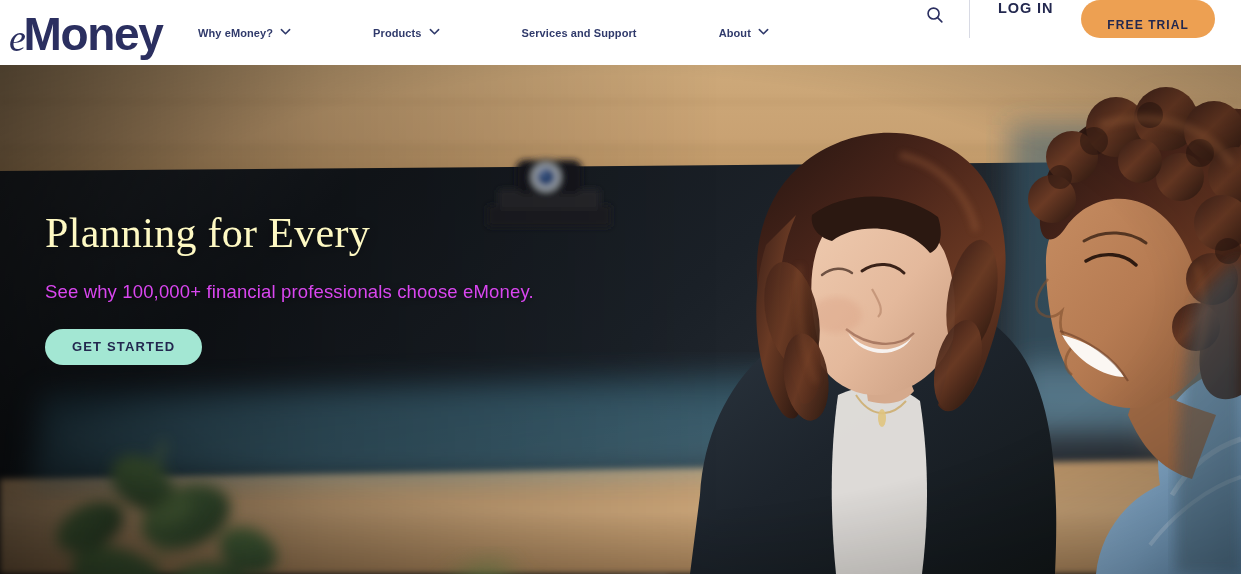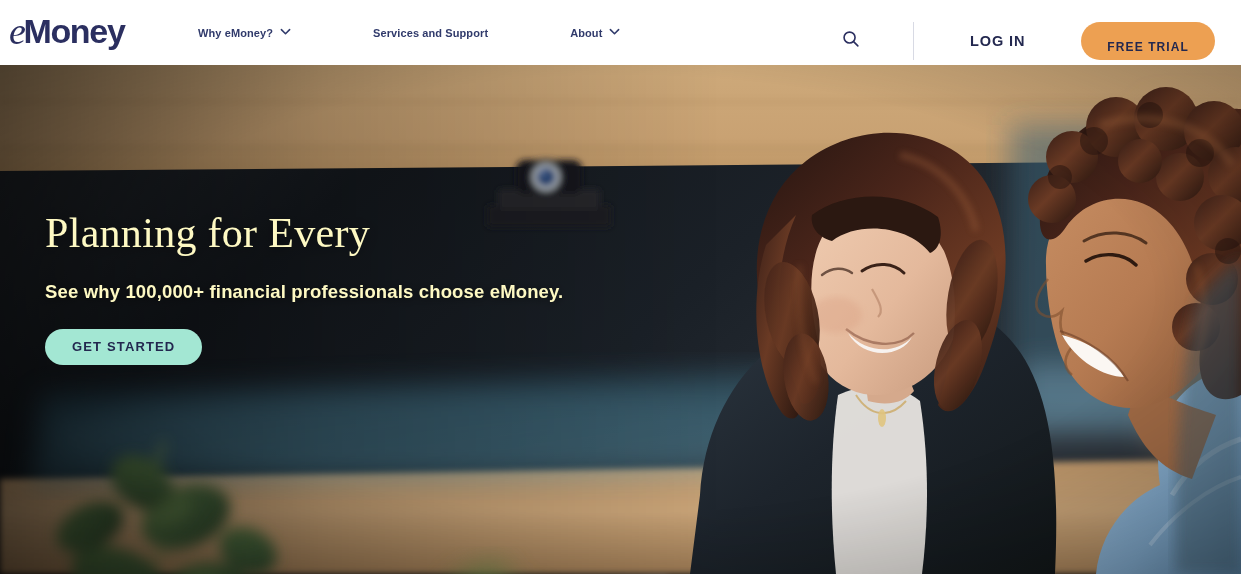--- a/index.html
+++ b/index.html
@@ -48,21 +48,21 @@
     font-style: italic;
     font-size: 38px;
     line-height: 1;
     font-weight: 400;
     letter-spacing: -0.5px;
     position: relative;
     top: 1px;
   }
   .logo-word {
     font-family: "Liberation Sans", sans-serif;
-    font-size: 34px;
+    font-size: 46px;
     font-weight: bold;
     line-height: 1;
     letter-spacing: -1.3px;
     margin-left: -2px;
   }
 
   .nav {
     position: absolute;
     left: 150px;
     top: 0;
@@ -95,22 +95,20 @@
     top: -1px;
   }
   .chev svg { display: block; }
 
   .header-right {
     position: absolute;
     right: 0;
     top: 0;
     height: 82px;
     display: flex;
-    align-items: center;
-    gap: 28px;
   }
   .search-btn {
     width: 34px;
     height: 34px;
     display: flex;
     align-items: center;
     justify-content: center;
     cursor: pointer;
     margin-right: 17px;
   }
@@ -172,22 +170,22 @@
     font-weight: 400;
     font-size: 42px;
     line-height: 1.02;
     color: #fef9c3;
     letter-spacing: 0.3px;
     text-shadow: 0 1px 14px rgba(0,0,0,0.45);
   }
   .hero-sub {
     margin-top: 26px;
     font-size: 18.5px;
-    color: #fef9c3;
-    font-weight: 700;
+    color: #d946ef;
+    font-weight: 400;
     letter-spacing: 0.15px;
     text-shadow: 0 1px 10px rgba(0,0,0,0.55);
   }
   .hero-cta {
     margin-top: 26px;
     display: inline-block;
     background: #A3E7D3;
     color: #23284F;
     font-size: 13px;
     font-weight: bold;
@@ -216,20 +214,28 @@
 
       <div class="nav-item">
         <span>Why eMoney?</span>
         <span class="chev">
           <svg width="11" height="11" viewBox="0 0 12 12">
               <path d="M1.5 4 L6 8.5 L10.5 4" fill="none" stroke="#303A6B" stroke-width="1.7" stroke-linecap="round" stroke-linejoin="round"></path>
             </svg>
         </span>
       </div>
 
+      <div class="nav-item">
+        <span>Products</span>
+        <span class="chev">
+          <svg width="11" height="11" viewBox="0 0 12 12">
+              <path d="M1.5 4 L6 8.5 L10.5 4" fill="none" stroke="#303A6B" stroke-width="1.7" stroke-linecap="round" stroke-linejoin="round"></path>
+            </svg>
+        </span>
+      </div>
 
       <div class="nav-item">
         <span>Services and Support</span>
       </div>
 
       <div class="nav-item">
         <span>About</span>
         <span class="chev">
           <svg width="11" height="11" viewBox="0 0 12 12">
               <path d="M1.5 4 L6 8.5 L10.5 4" fill="none" stroke="#303A6B" stroke-width="1.7" stroke-linecap="round" stroke-linejoin="round"></path>

